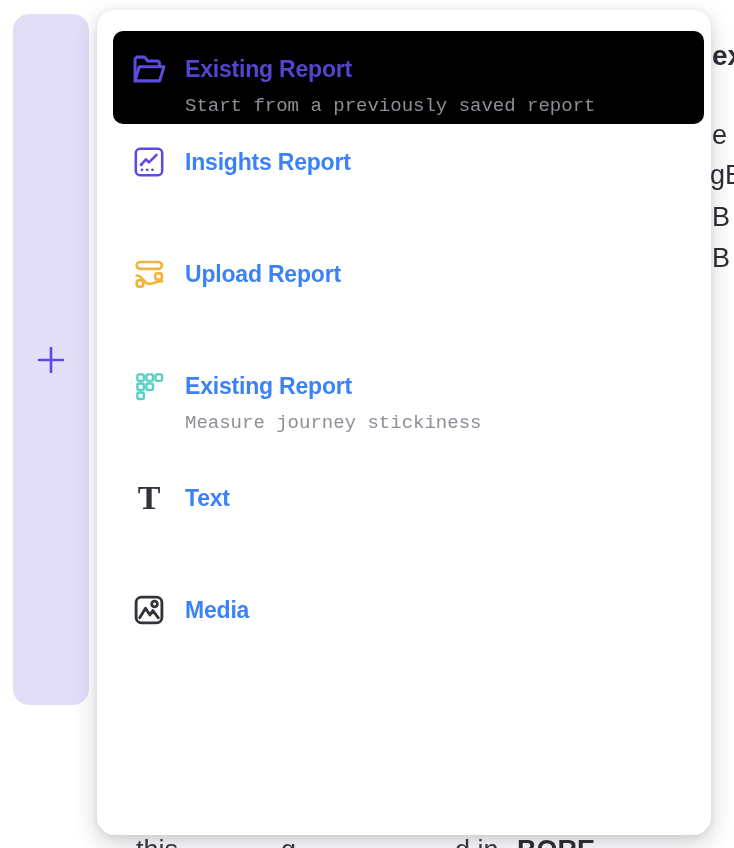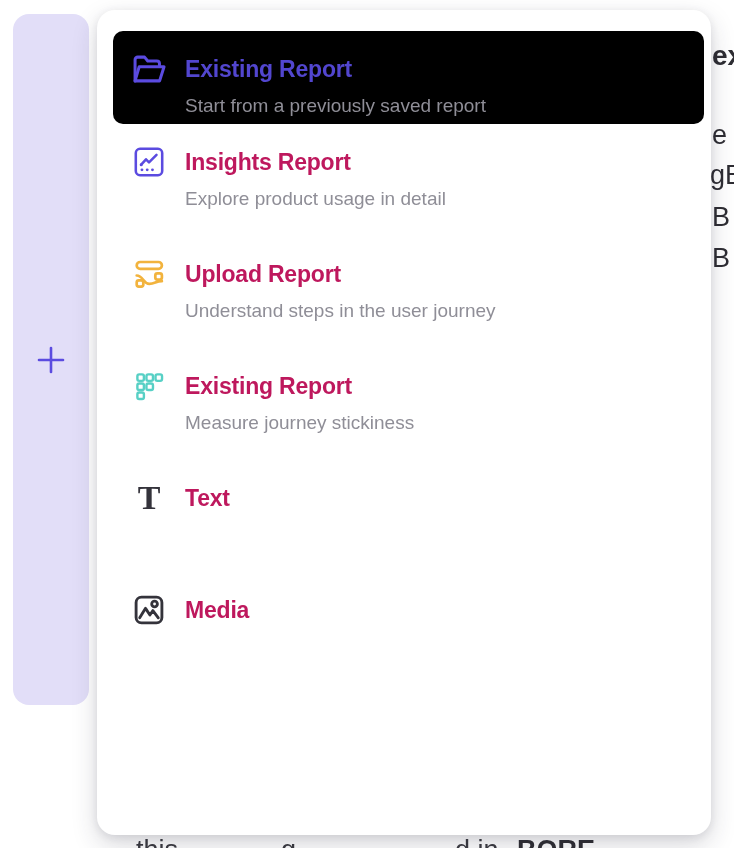--- a/index.html
+++ b/index.html
@@ -41,24 +41,24 @@
     display:flex;align-items:flex-start;padding-left:16px;box-sizing:border-box;
     cursor:pointer;
   }
   .menu-item.selected{background:#000000;height:93px;}
   .icon-box{
     width:40px;height:36px;margin-top:20px;flex:0 0 40px;
     display:flex;align-items:center;justify-content:center;
   }
   .texts{display:flex;flex-direction:column;margin-left:16px;margin-top:23px;}
   .title{
-    font-size:23px;line-height:30px;font-weight:700;color:#be185d;letter-spacing:-.2px;
+    font-size:23px;line-height:30px;font-weight:700;color:#3b82f6;letter-spacing:-.2px;
   }
   .menu-item.selected .title{color:#5246cf;}
-  .subtitle{font-size:19px;line-height:26px;color:#8f8e97;margin-top:9px;}
+  .subtitle{font-size:19px;line-height:26px;color:#8f8e97;margin-top:9px;font-family:Liberation Mono, monospace;}
 
   
   .ic-purple{color:#5b4be0;}
   .ic-orange{color:#f6684b;}
   .ic-amber {color:#f2b33d;}
   .ic-teal  {color:#57d0c5;}
   .ic-dark  {color:#34333b;}
   .icon-box svg{display:block;}
   .text-glyph{
     font-family:"Liberation Serif","DejaVu Serif",serif;
@@ -106,37 +106,35 @@
         <rect x="3.2" y="3.2" width="17.6" height="17.6" rx="2.8"></rect>
         <polyline points="6.8 13.8 10 10.2 12 12.2 17 7.2"></polyline>
         <circle cx="6.8" cy="13.8" r="1" fill="currentColor" stroke="none"></circle>
         <circle cx="7.3" cy="17.2" r="0.95" fill="currentColor" stroke="none"></circle>
         <circle cx="10.8" cy="17.2" r="0.95" fill="currentColor" stroke="none"></circle>
         <circle cx="14.3" cy="17.2" r="0.95" fill="currentColor" stroke="none"></circle>
       </svg>
     </span>
     <span class="texts">
       <span class="title">Insights Report</span>
-      <span class="subtitle">Explore product usage in detail</span>
     </span>
   </div>
 
 
   <div class="menu-item">
     <span class="icon-box ic-amber">
       <svg width="36" height="36" viewBox="0 0 24 24" fill="none" stroke="currentColor" stroke-width="1.8" stroke-linecap="round">
         <rect x="3.8" y="4" width="16.8" height="4.6" rx="2.3"></rect>
         <rect x="3.8" y="16.2" width="4.4" height="4.2" rx="1.4"></rect>
         <rect x="16.2" y="11.6" width="4.4" height="4.2" rx="1.4"></rect>
         <path d="M3.8 13c4.4 0 4.2 5.6 8.4 5.6 3.7 0 4.4-1.8 8.4-1.8"></path>
       </svg>
     </span>
     <span class="texts">
       <span class="title">Upload Report</span>
-      <span class="subtitle">Understand steps in the user journey</span>
     </span>
   </div>
 
   <div class="menu-item">
     <span class="icon-box ic-teal">
       <svg width="34" height="34" viewBox="0 0 24 24" fill="none" stroke="currentColor" stroke-width="1.7">
         <rect x="3.8" y="3.8" width="4.6" height="4.6" rx="1.3"></rect>
         <rect x="10.2" y="3.8" width="4.6" height="4.6" rx="1.3"></rect>
         <rect x="16.6" y="3.8" width="4.6" height="4.6" rx="1.3"></rect>
         <rect x="3.8" y="10.2" width="4.6" height="4.6" rx="1.3"></rect>

